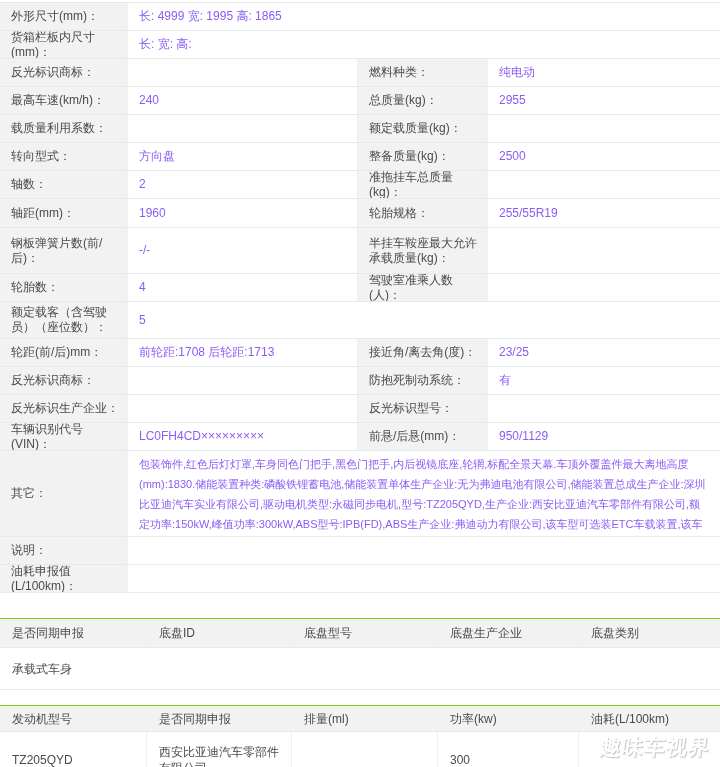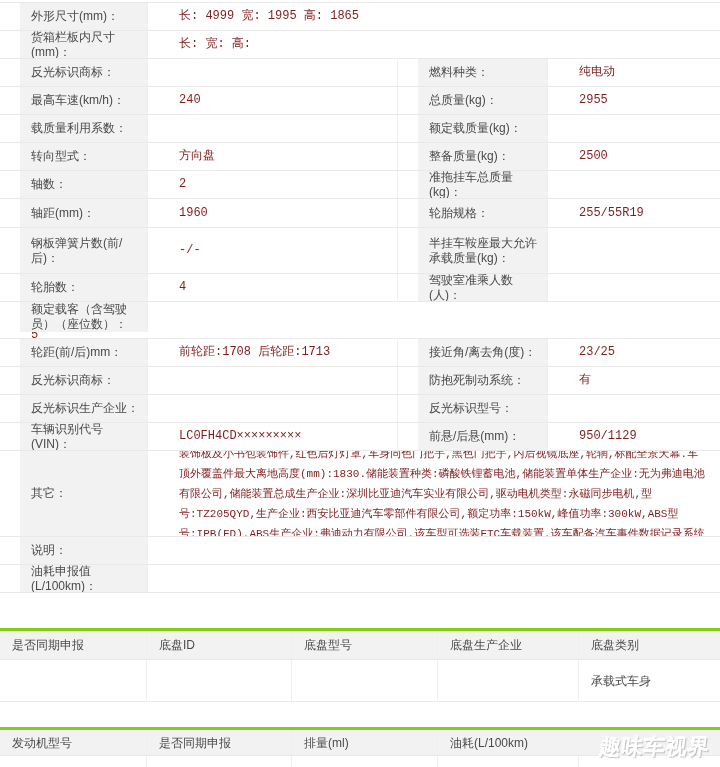--- a/index.html
+++ b/index.html
@@ -3,44 +3,44 @@
 <meta charset="utf-8">
 <style>
   html,body{margin:0;padding:0;background:#ffffff;}
   body{font-family:"Liberation Sans","DejaVu Sans",sans-serif;color:#4a4a4a;}
   .page{position:relative;width:720px;height:767px;overflow:hidden;background:#fff;}
 
   
   .tbl{margin-top:2px;border-top:1px solid #e9e9e9;}
   .row{display:flex;border-bottom:1px solid #e9e9e9;box-sizing:border-box;background:#fff;}
   .cell{box-sizing:border-box;display:flex;align-items:center;padding:0 8px 0 11px;
-        font-size:12px;line-height:15px;border-right:1px solid #efefef;overflow:hidden;margin-left:20px;}
+        font-size:12px;line-height:15px;border-right:1px solid #efefef;overflow:hidden;}
   .label{background:#f2f2f2;color:#4a4a4a;}
-  .value{color:#7f1d1d;font-family:Liberation Mono, monospace;}
+  .value{color:#8b5cf6;}
   .w1{width:128px;flex:none;}
   .w2{width:230px;flex:none;}
   .w3{width:130px;flex:none;}
   .w4{flex:1;border-right:none;}
   .wfull{flex:1;border-right:none;}
-  .h28{height:28px;} .h29{height:29px;} .h46{height:46px;} .h37{height:37px;flex-direction:column;} .h86{height:86px;}
+  .h28{height:28px;} .h29{height:29px;} .h46{height:46px;} .h37{height:37px;} .h86{height:86px;}
   .longtext{font-size:11px;line-height:20px;padding:3px 12px 3px 11px;}
 
   
   .gap25{height:25px;background:#fff;}
   .gap15{height:15px;background:#fff;}
 
   
-  .ltbl{border-top:3px solid #84cc16;margin-top:10px;}
+  .ltbl{border-top:1px solid #84cc16;}
   .lrow{display:flex;border-bottom:1px solid #e9e9e9;box-sizing:border-box;background:#fff;}
   .hrow .lcell{background:#f2f2f2;}
   .lcell{box-sizing:border-box;display:flex;align-items:center;padding:0 8px 0 12px;
          font-size:12px;line-height:16px;border-right:1px solid #efefef;overflow:hidden;}
   .c1{width:147px;flex:none;} .c2{width:145px;flex:none;} .c3{width:146px;flex:none;}
   .c4{width:141px;flex:none;} .c5{flex:1;border-right:none;}
-  .hh29{height:29px;} .dh42{height:42px;} .hh26{height:26px;} .dh56{height:56px;}
+  .hh29{height:29px;} .dh42{height:42px;flex-direction:column;} .hh26{height:26px;} .dh56{height:56px;}
 
   
   .watermark{position:absolute;right:10px;bottom:6px;font-size:21px;font-weight:bold;
              color:#ffffff;transform:skewX(-8deg);letter-spacing:1px;
              text-shadow:1px 1px 1px rgba(120,120,120,0.45),-1px -1px 0 rgba(255,255,255,0.9);}
 </style>
 </head>
 <body>
 
 <div class="page">
@@ -182,20 +182,21 @@
     </div>
   </div>
 
   <div class="gap15"></div>
 
   <div class="ltbl">
     <div class="lrow hrow hh26">
       <div class="lcell c1">发动机型号</div>
       <div class="lcell c2">是否同期申报</div>
       <div class="lcell c3">排量(ml)</div>
+      <div class="lcell c4">功率(kw)</div>
       <div class="lcell c5">油耗(L/100km)</div>
     </div>
     <div class="lrow dh56">
       <div class="lcell c1">TZ205QYD</div>
       <div class="lcell c2">西安比亚迪汽车零部件有限公司</div>
       <div class="lcell c3"></div>
       <div class="lcell c4">300</div>
       <div class="lcell c5"></div>
     </div>
   </div>

